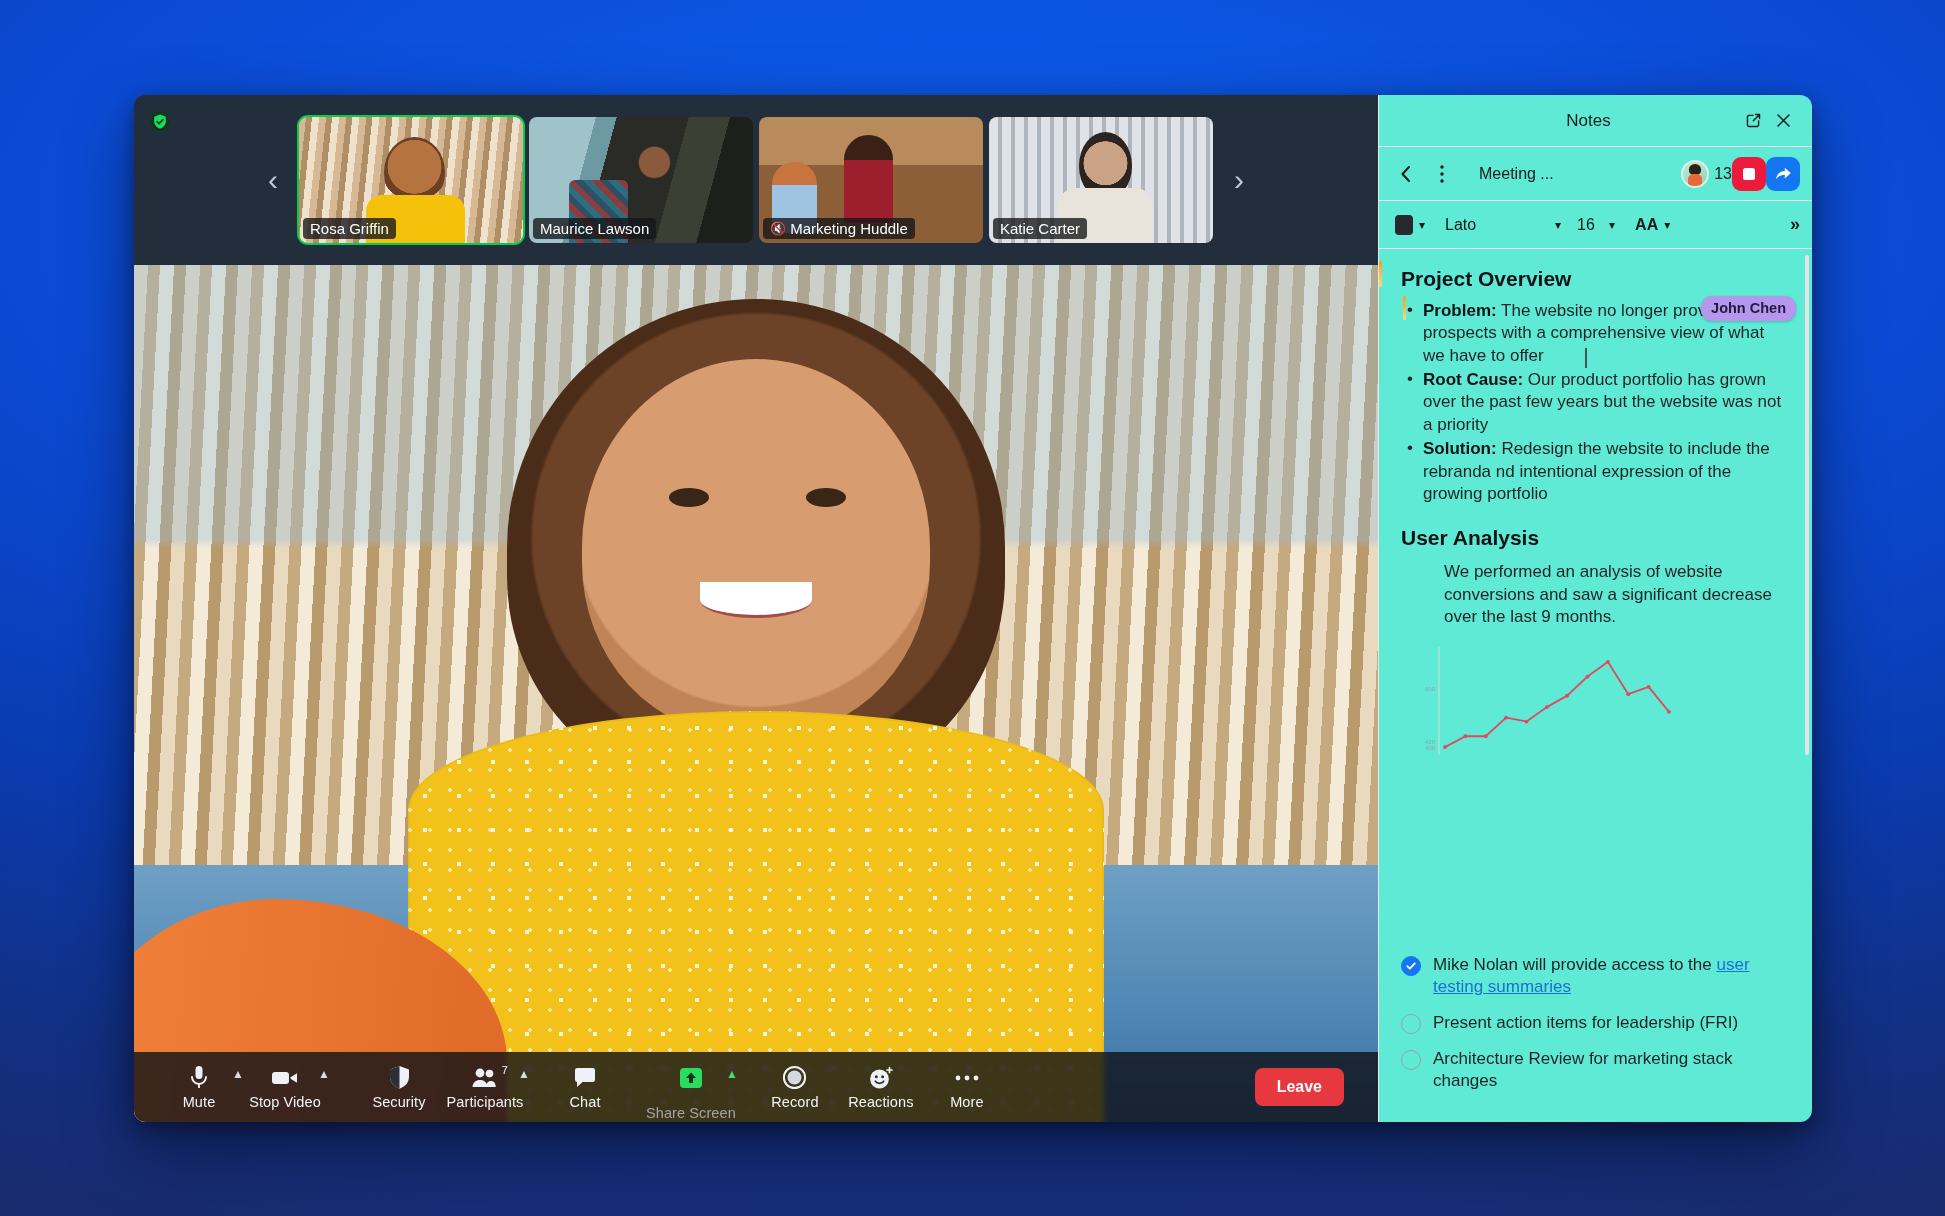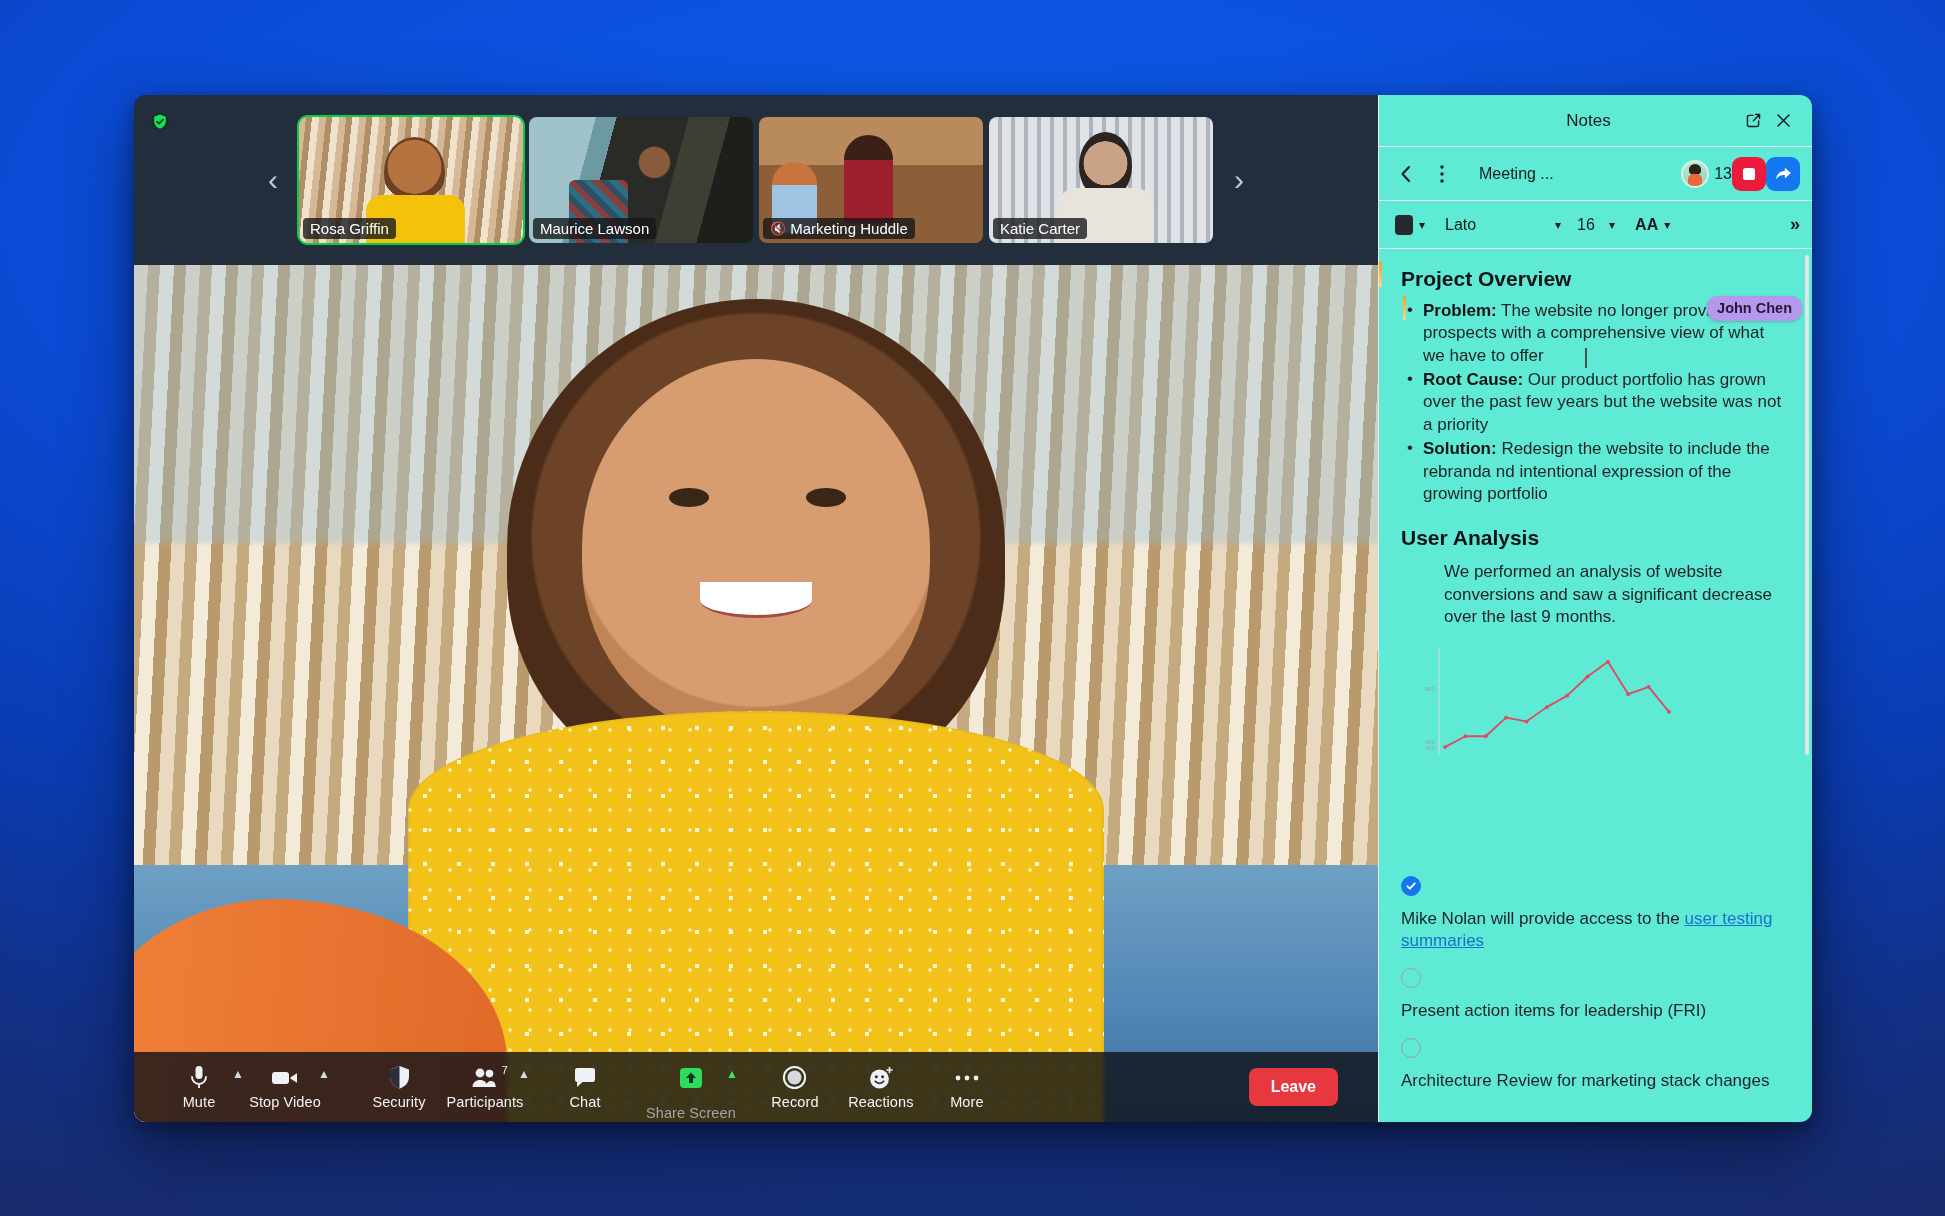--- a/index.html
+++ b/index.html
@@ -204,21 +204,21 @@
   .pcount {
     position: absolute; top: 8px; right: 20px;
     font-size: 11.5px; color: #f2f4f7;
   }
   #ctrl-spacer { flex: 1 1 auto; }
   #leave-button {
     background: #e8383f; color: #fff;
     font-size: 16px; font-weight: 700;
     border: none; border-radius: 8px;
     padding: 10px 22px; cursor: pointer;
-    margin-right: 18px;
+    margin-right: 12px;
   }
   
   #notes-panel {
     width: 434px; height: 100%;
     background: #5eead4;
     display: flex; flex-direction: column;
     border-left: 1px solid #e6e8ea;
   }
   #notes-header {
     height: 52px; flex: 0 0 auto;
@@ -298,21 +298,21 @@
   ul.doc-list { list-style: none; margin: 0 0 4px 4px; }
   ul.doc-list li {
     position: relative; padding-left: 18px; margin-bottom: 2px;
   }
   ul.doc-list li::before {
     content:"•"; position:absolute; left:2px; top:-1px; color:#1f2226;
   }
   .doc-p { margin-top: 10px; margin-left: 43px; }
   b { font-weight: 700; color:#111317; }
   #collab-cursor {
-    position: absolute; right: 10px; top: 47px;
+    position: absolute; right: 16px; top: 47px;
     background: #b597ee; color: #221a38;
     font-size: 14.5px; font-weight: 700;
     padding: 3px 10px; border-radius: 11px;
     white-space: nowrap;
     box-shadow: 0 1px 3px rgba(0,0,0,.2);
   }
   .caret-mark {
     position: absolute; width: 3px; border-radius: 2px;
     background: linear-gradient(180deg,#f0a020,#f5d98a);
   }
@@ -321,21 +321,21 @@
     width: 2px; height: 20px; background:#4b4f56;
   }
   
   #chart-wrap { margin-top: 14px; height: 120px; position: relative; }
   #chart-svg { display:block; }
   
   #checklist { padding: 8px 22px 16px 22px; }
   .chk-row {
     display: flex; gap: 12px; align-items: flex-start;
     margin-bottom: 14px;
-    font-size: 17px; color:#1f2226; line-height: 1.3; flex-direction: column;
+    font-size: 17px; color:#1f2226; line-height: 1.3;
   }
   .chk-box {
     flex: 0 0 auto; width: 20px; height: 20px; border-radius: 50%;
     border: 1.6px solid #9aa1aa; margin-top: 2px;
   }
   .chk-box.done {
     background:#1476f0; border-color:#1476f0;
     display:flex; align-items:center; justify-content:center;
   }
   .chk-link { color:#1b6fd1; text-decoration: underline; cursor:pointer; }

